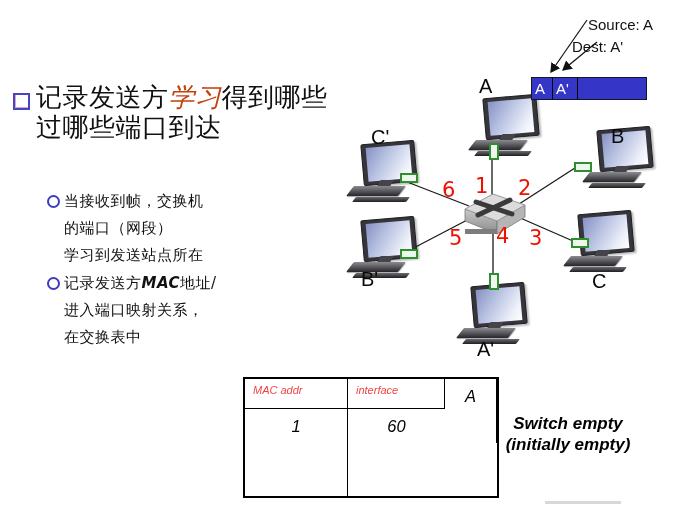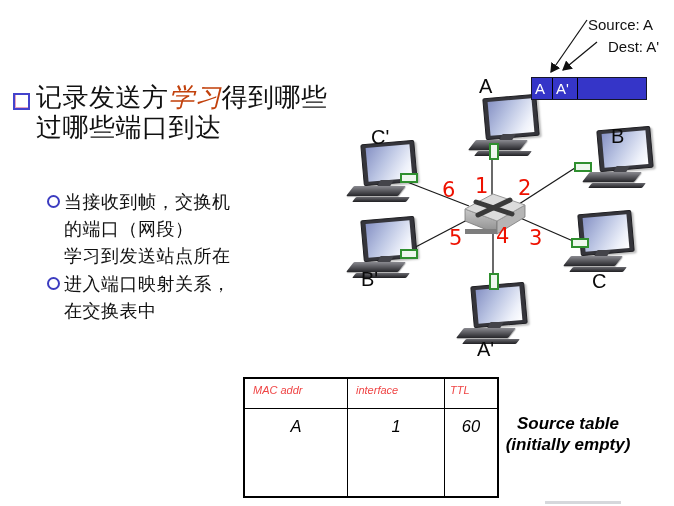--- a/index.html
+++ b/index.html
@@ -3,21 +3,21 @@
 <meta charset="utf-8">
 <style>
   html,body{margin:0;padding:0;}
   body{width:674px;height:506px;background:#fff;font-family:"Liberation Sans",sans-serif;}
   #slide{position:relative;width:674px;height:506px;background:#fff;overflow:hidden;}
 
   
   .cn{font-family:"DejaVu Sans",sans-serif;color:#111;}
   #bullet1{position:absolute;left:36px;top:82px;width:312px;font-size:26px;line-height:30px;letter-spacing:0.5px;}
   #bullet-square{position:absolute;left:13px;top:93px;width:13px;height:13px;border:2px solid #4343cc;background:#fff;box-shadow:inset 1px -1px 0 #e7a0c0;}
-  .sub{position:absolute;left:64px;width:270px;font-size:18px;line-height:27px;letter-spacing:0.5px;}
+  .sub{position:absolute;left:64px;width:270px;font-size:15px;line-height:27px;letter-spacing:0.5px;}
   #sub1{top:188px;}
   #sub2{top:270px;}
   .circle-bullet{position:absolute;left:47px;width:9px;height:9px;border:2.5px solid #3c3cc0;border-radius:50%;background:#fff;}
   #circle1{top:195px;}
   #circle2{top:277px;}
   .red{color:#c2410c;font-style:italic;}
   .mac-bold{font-weight:bold;font-style:italic;}
 
   
   #net-svg{position:absolute;left:0;top:0;z-index:1;}
@@ -36,21 +36,21 @@
   .port-label{position:absolute;z-index:4;font-size:21px;color:#ee1100;font-family:"DejaVu Sans",sans-serif;}
 
   
   #frame-bar{position:absolute;left:531px;top:77px;width:116px;height:23px;background:#3535c8;border:1px solid #15152a;box-sizing:border-box;display:flex;z-index:4;}
   .frame-cell{color:#fff;font-size:15px;line-height:21px;padding-left:3px;box-sizing:border-box;}
   #frame-cell-src{width:21px;border-right:1px solid #000;}
   #frame-cell-dst{width:25px;border-right:1px solid #000;}
   #frame-cell-empty{flex:1;}
   .frame-note{position:absolute;z-index:4;font-size:15px;color:#111;}
   #source-label{left:588px;top:16px;}
-  #dest-label{left:608px;top:38px;}
+  #dest-label{left:572px;top:38px;}
 
   
   #switch-table{position:absolute;left:243px;top:377px;width:256px;height:121px;border:2px solid #000;box-sizing:border-box;z-index:4;background:#fff;display:grid;grid-template-columns:103px 97px 1fr;grid-template-rows:30px 34px 1fr;}
   .th{font-size:11px;color:#ef4444;padding:5px 0 0 8px;border-right:1.5px solid #000;border-bottom:1.5px solid #000;box-sizing:border-box;font-style:italic;}
   .th.last{border-right:none;padding-left:5px;}
   .td{font-size:16.5px;font-style:italic;color:#000;text-align:center;padding-top:8px;border-right:1.5px solid #000;box-sizing:border-box;}
   .td.last{border-right:none;}
   .tfill{border-right:1.5px solid #000;}
   .tfill.last{border-right:none;}
   #table-caption{position:absolute;left:503px;top:413px;width:130px;text-align:center;font-weight:bold;font-style:italic;font-size:17px;line-height:21px;color:#000;z-index:4;}
@@ -70,20 +70,21 @@
 
   <div id="circle1" class="circle-bullet"></div>
   <div id="sub1" class="sub cn">
     <div>当接收到帧，交换机</div>
     <div>的端口（网段）</div>
     <div>学习到发送站点所在</div>
   </div>
 
   <div id="circle2" class="circle-bullet"></div>
   <div id="sub2" class="sub cn">
+    <div><span>记录发送方</span><span class="mac-bold">MAC</span><span>地址/</span></div>
     <div>进入端口映射关系，</div>
     <div>在交换表中</div>
   </div>
 
   <svg id="net-svg" width="674" height="506" viewBox="0 0 674 506">
     <defs>
       <marker id="arrh" markerWidth="9" markerHeight="9" refX="7" refY="4.5" orient="auto">
         <path d="M0,0 L8,4.5 L0,9 z" fill="#111"></path>
       </marker>
       <linearGradient id="swFront" x1="0" y1="0" x2="0" y2="1">
@@ -194,27 +195,26 @@
     <div id="frame-cell-src" class="frame-cell">A</div>
     <div id="frame-cell-dst" class="frame-cell">A'</div>
     <div id="frame-cell-empty" class="frame-cell"></div>
   </div>
   <div id="source-label" class="frame-note">Source: A</div>
   <div id="dest-label" class="frame-note">Dest: A'</div>
 
   <div id="switch-table">
     <div class="th">MAC addr</div>
     <div class="th">interface</div>
-    <div class="th last">TTL</div>
     <div class="td">A</div>
     <div class="td">1</div>
     <div class="td last">60</div>
     <div class="tfill"></div>
     <div class="tfill"></div>
     <div class="tfill last"></div>
   </div>
   <div id="table-caption">
-    <div>Source table</div>
+    <div>Switch empty</div>
     <div>(initially empty)</div>
   </div>
 
   <div id="bottom-artifact"></div>
 </div>
 
 </body></html>

